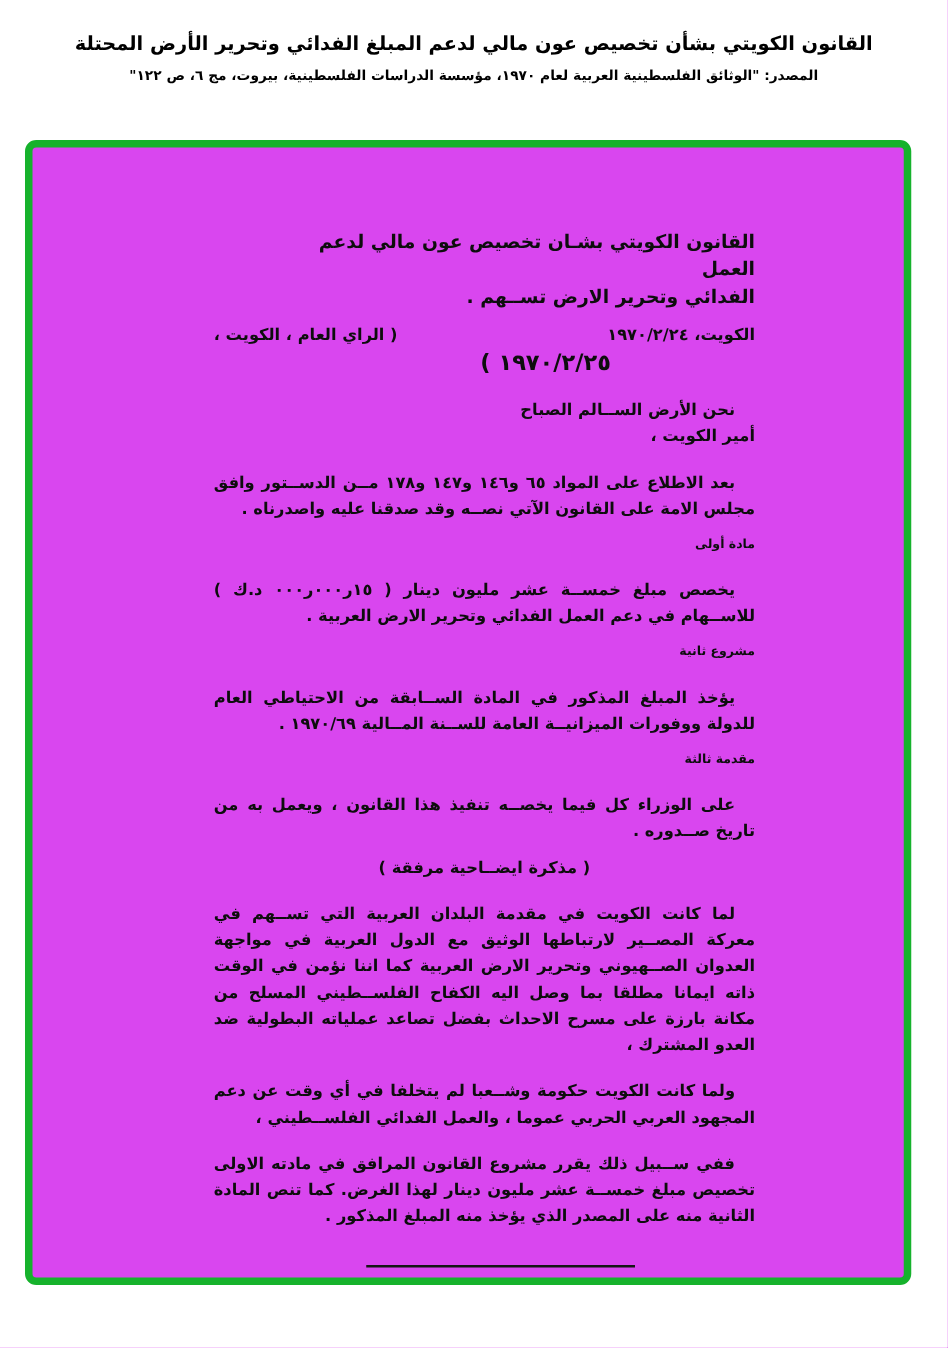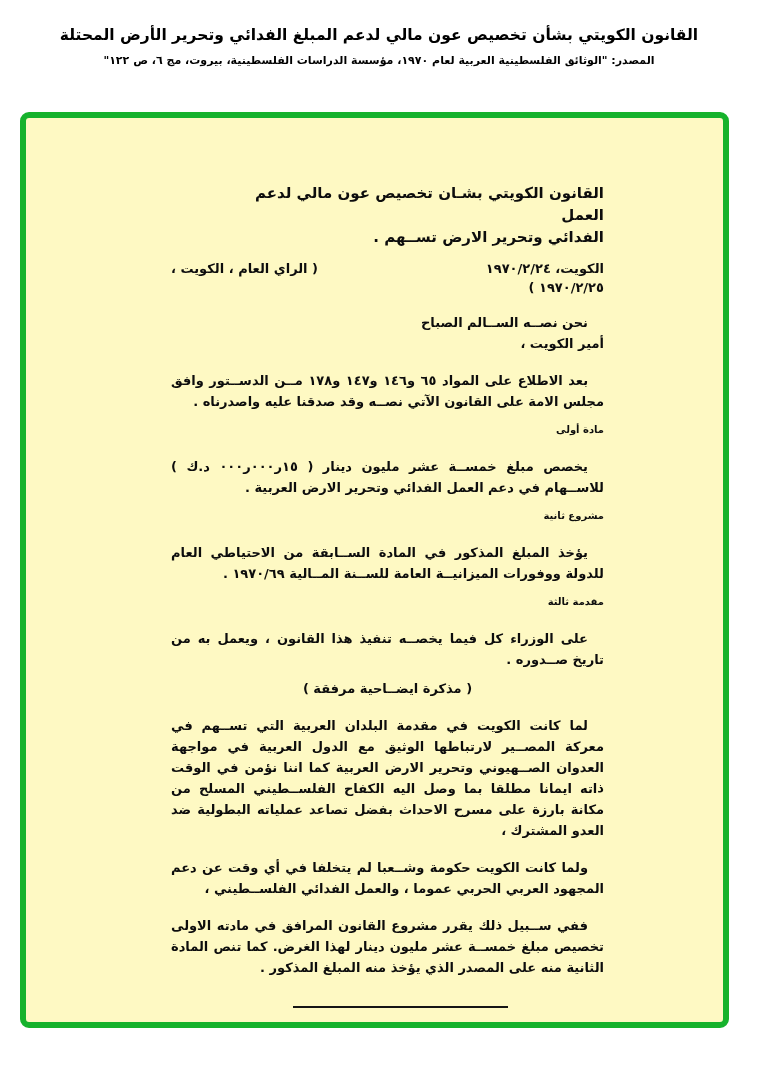--- a/index.html
+++ b/index.html
@@ -19,42 +19,42 @@
   .outer-source {
     font-size: 11px; font-weight: bold; color: #000;
     margin-top: 10px;
   }
   .green-box {
     position: absolute;
     left: 20px; top: 112px;
     width: 709px; height: 916px;
     border: 6px solid #16b22c;
     border-radius: 9px;
-    background: #fef9c3;
+    background: #d946ef;
   }
   .doc {
     position: absolute;
     top: 64px; right: 119px;
     width: 433px;
     font-weight: bold;
   }
   .doc-title {
     width: 378px;
     font-size: 15px; line-height: 22px;
     font-weight: bold;
     text-align: right;
   }
   .date-row {
     display: flex; justify-content: space-between; align-items: baseline;
     margin-top: 13px;
     font-size: 13px;
   }
   .date-row2 {
-    font-size: 13px;
-    text-align: right;
+    font-size: 18px;
+    text-align: center;
     padding-left: 98px;
     margin-top: 4px;
   }
   .para {
     font-size: 13px; line-height: 21px;
     text-align: justify; text-align-last: right;
     margin: 0;
   }
   .indent { text-indent: 16px; margin-top: 16px; }
   .mt { margin-top: 17px; }
@@ -90,21 +90,21 @@
       <div>القانون الكويتي بشـان تخصيص عون مالي لدعم العمل</div>
       <div>الفدائي وتحرير الارض تســهم .</div>
     </div>
 
     <div class="date-row">
       <span>الكويت، ١٩٧٠/٢/٢٤</span>
       <span>( الراي العام ، الكويت ،</span>
     </div>
     <div class="date-row2">١٩٧٠/٢/٢٥ )</div>
 
-    <p class="para indent mt">نحن نصــه الســالم الصباح</p>
+    <p class="para indent mt">نحن الأرض الســالم الصباح</p>
     <p class="para">أمير الكويت ،</p>
     <p class="para indent">بعد الاطلاع على المواد ٦٥ و١٤٦ و١٤٧ و١٧٨ مــن الدســتور وافق مجلس الامة على القانون الآتي نصــه وقد صدقنا عليه واصدرناه .</p>
 
     <div class="article-heading">مادة أولى</div>
     <p class="para indent">يخصص مبلغ خمســة عشر مليون دينار ( ١٥ر٠٠٠ر٠٠٠ د.ك ) للاســهام في دعم العمل الفدائي وتحرير الارض العربية .</p>
 
     <div class="article-heading">مشروع ثانية</div>
     <p class="para indent">يؤخذ المبلغ المذكور في المادة الســابقة من الاحتياطي العام للدولة ووفورات الميزانيــة العامة للســنة المــالية ١٩٧٠/٦٩ .</p>
 
     <div class="article-heading">مقدمة ثالثة</div>

